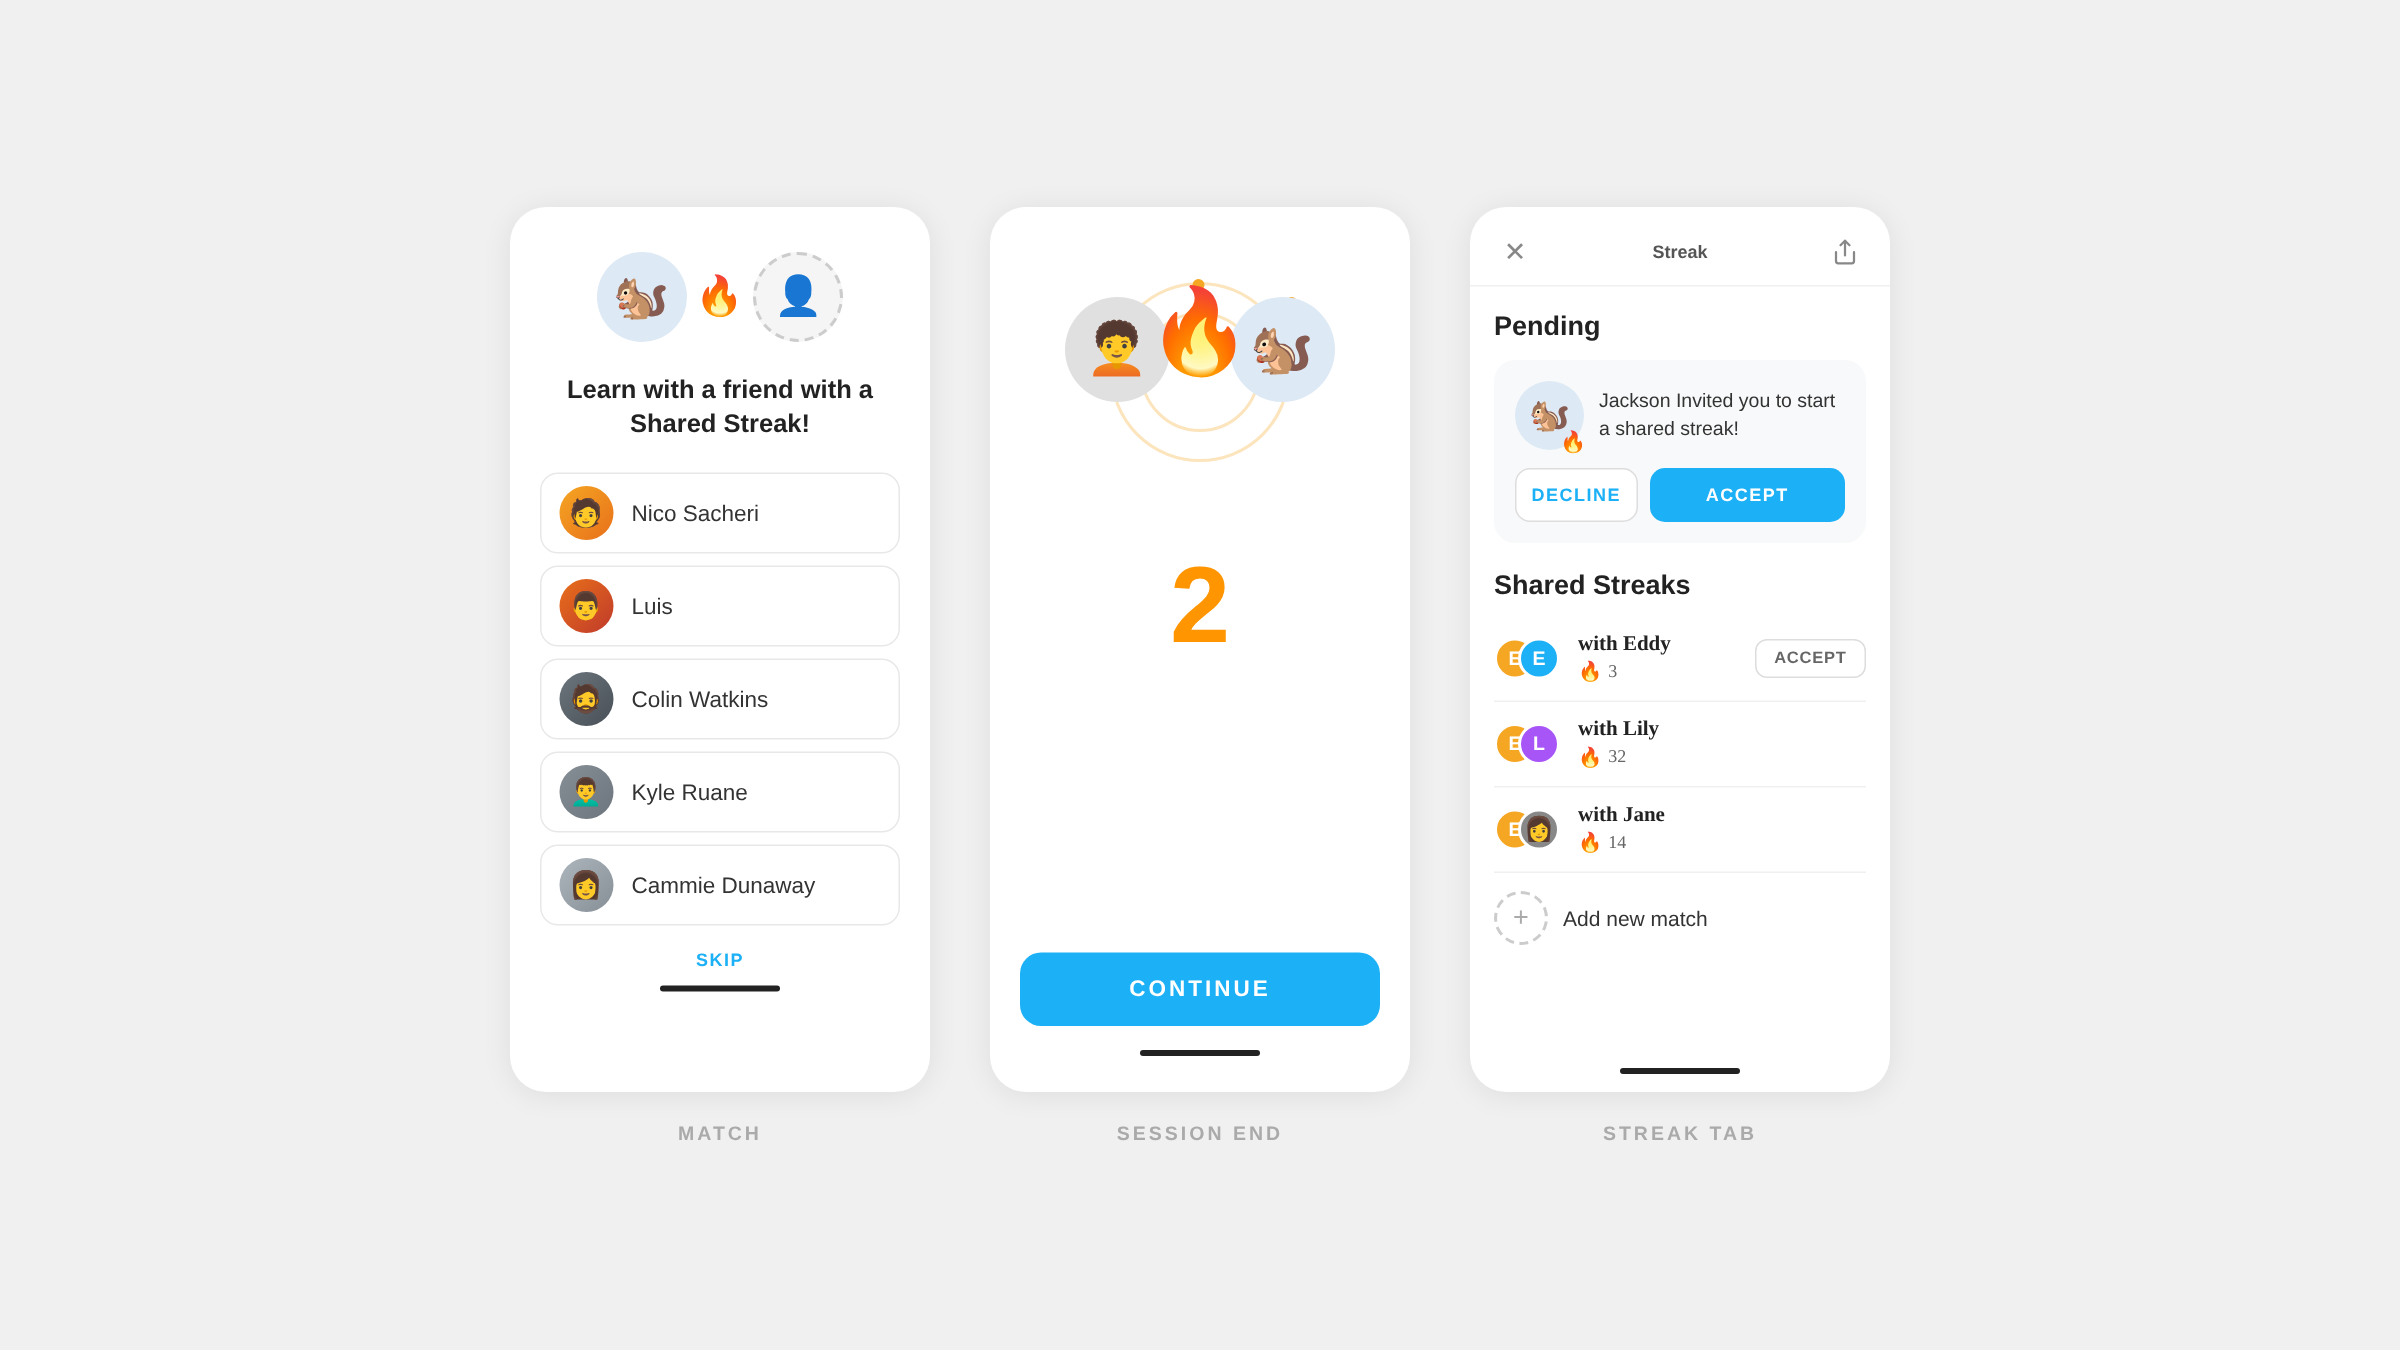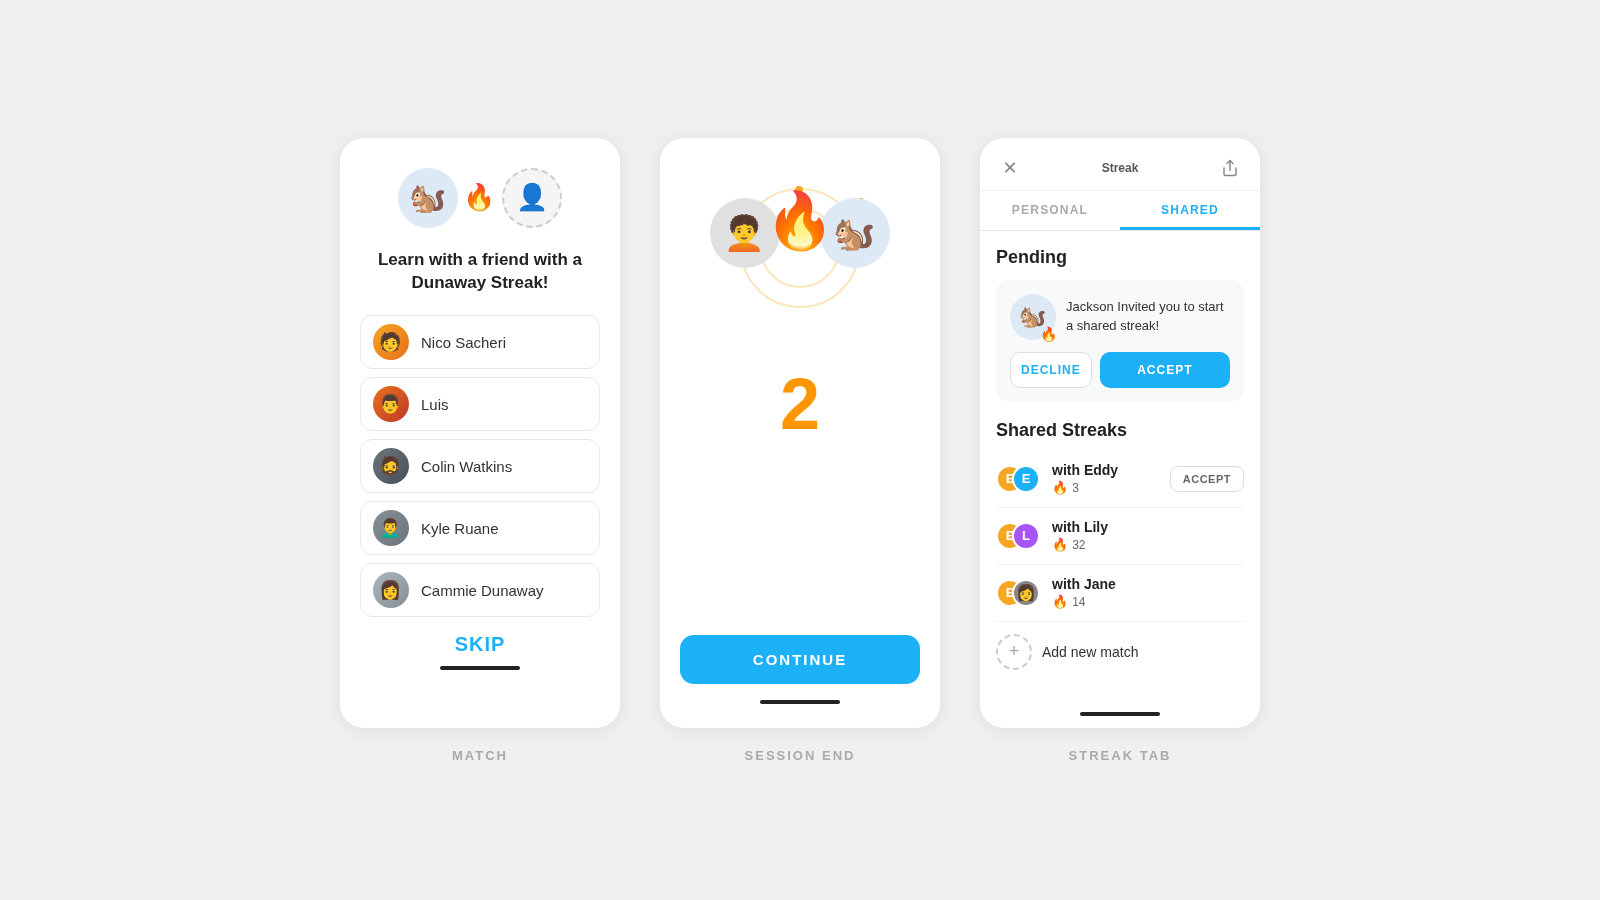--- a/index.html
+++ b/index.html
@@ -126,21 +126,21 @@
       color: #888;
       font-size: 14px;
       font-weight: 700;
       letter-spacing: 1.5px;
       text-align: center;
       border: none;
       cursor: not-allowed;
       margin-bottom: 12px;
     }
     .skip-btn {
-      font-size: 20px;
+      font-size: 12px;
       font-weight: 700;
       color: #1cb0f6;
       background: none;
       border: none;
       cursor: pointer;
       letter-spacing: 1px;
     }
     .home-bar {
       width: 80px;
       height: 4px;
@@ -411,20 +411,21 @@
       justify-content: center;
       font-size: 13px;
       font-weight: 700;
       color: #fff;
       border: 2px solid #fff;
       overflow: hidden;
       background: #ccc;
     }
     .streak-info {
       flex: 1;
+      font-family: Liberation Serif, serif;
     }
     .streak-with {
       font-size: 14px;
       font-weight: 700;
       color: #222;
     }
     .streak-count {
       font-size: 12px;
       color: #666;
       display: flex;
@@ -484,21 +485,21 @@
     <div class="avatar-row">
       <div class="avatar-circle">
         <span style="font-size:30px;">🐿️</span>
       </div>
       <span class="flame-icon">🔥</span>
       <div class="avatar-dashed">
         <span class="person-icon">👤</span>
       </div>
     </div>
 
-    <div class="match-title">Learn with a friend with a Dunaway Streak!</div>
+    <div class="match-title">Learn with a friend with a Shared Streak!</div>
 
     <div class="friend-list">
       <div class="friend-item">
         <div class="friend-avatar fa-nico">
           <span style="font-size:18px;">🧑</span>
         </div>
         <span class="friend-name">Nico Sacheri</span>
       </div>
       <div class="friend-item">
         <div class="friend-avatar fa-luis">
@@ -566,24 +567,20 @@
       <span class="streak-title">Streak</span>
       <button class="header-icon-btn">
         <svg width="18" height="18" viewBox="0 0 24 24" fill="none" stroke="#888" stroke-width="2" stroke-linecap="round" stroke-linejoin="round">
           <path d="M4 12v8a2 2 0 0 0 2 2h12a2 2 0 0 0 2-2v-8"></path>
           <polyline points="16 6 12 2 8 6"></polyline>
           <line x1="12" y1="2" x2="12" y2="15"></line>
         </svg>
       </button>
     </div>
 
-    <div class="tabs-row">
-      <div class="tab-item">PERSONAL</div>
-      <div class="tab-item active">SHARED</div>
-    </div>
 
     <div class="streak-body">
 
       <div class="section-title">Pending</div>
       <div class="pending-card">
         <div class="pending-inner">
           <div class="pending-avatar">
             <span style="font-size:22px;">🐿️</span>
             <span class="pending-badge">🔥</span>
           </div>

